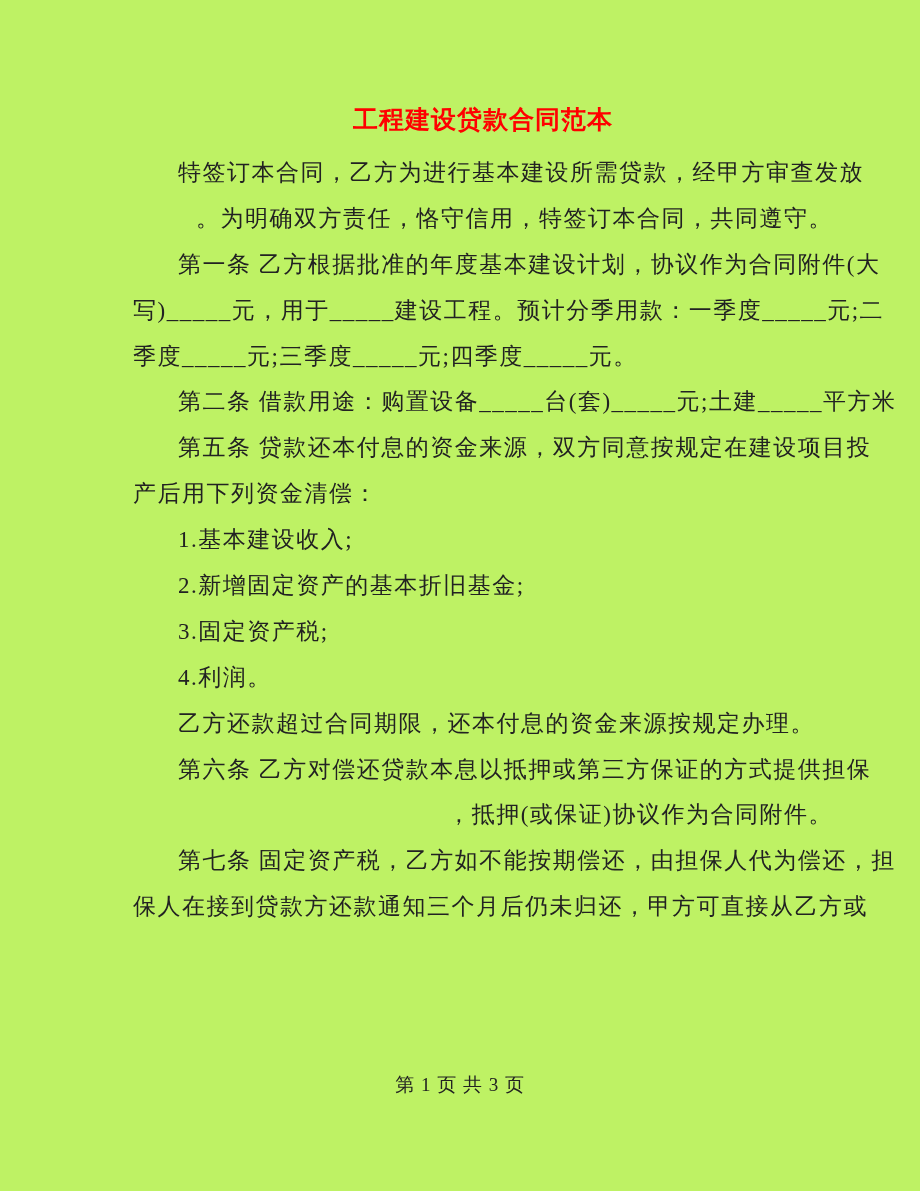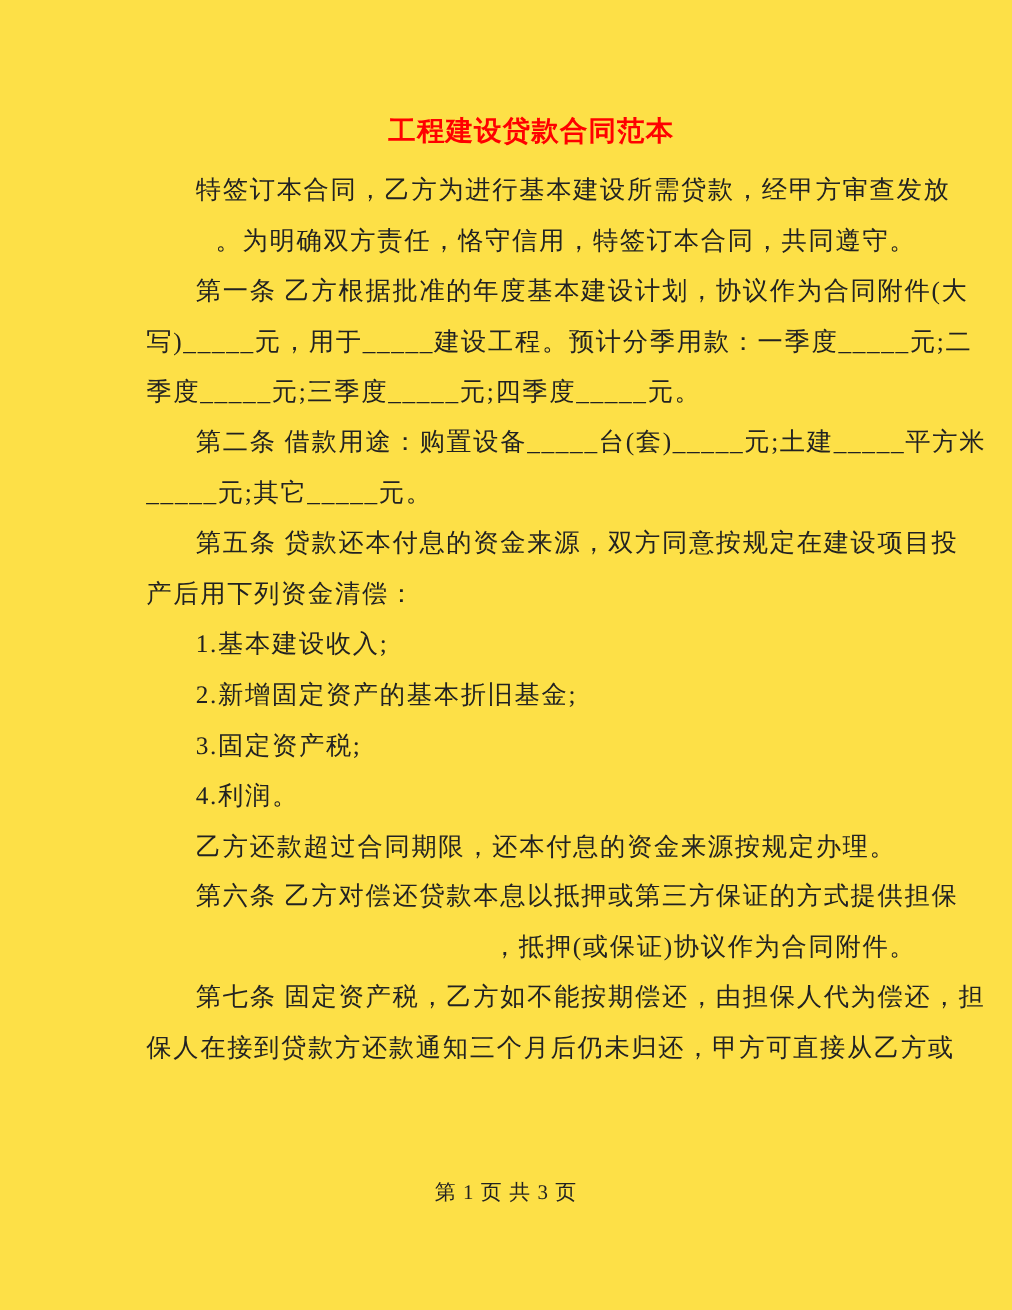--- a/index.html
+++ b/index.html
@@ -4,21 +4,21 @@
 <style>
   html, body {
     margin: 0;
     padding: 0;
     background: #ffffff;
   }
   .page {
     position: relative;
     width: 920px;
     height: 1191px;
-    background: #fde047;
+    background: #bef264;
     font-family: "Liberation Serif", "DejaVu Serif", serif;
     color: #222222;
     overflow: hidden;
   }
   .doc-title {
     position: absolute;
     top: 101px;
     left: 133px;
     width: 700px;
     text-align: center;
@@ -63,21 +63,20 @@
 
   <div class="doc-title" style="color: rgb(255, 0, 0);">工程建设贷款合同范本</div>
 
   <div class="doc-body">
     <div class="ln indent"><span class="b"></span><span>特签订本合同，乙方为进行基本建设所需贷款，经甲方审查发放</span></div>
     <div class="ln hang"><span class="b"></span><span>。为明确双方责任，恪守信用，特签订本合同，共同遵守。</span></div>
     <div class="ln indent"><span class="b">第一条</span><span> 乙方根据批准的年度基本建设计划，协议作为合同附件(大</span></div>
     <div class="ln"><span class="b"></span><span>写)_____元，用于_____建设工程。预计分季用款：一季度_____元;二</span></div>
     <div class="ln"><span class="b"></span><span>季度_____元;三季度_____元;四季度_____元。</span></div>
     <div class="ln indent"><span class="b">第二条</span><span> 借款用途：购置设备_____台(套)_____元;土建_____平方米</span></div>
-    <div class="ln"><span class="b"></span><span>_____元;其它_____元。</span></div>
     <div class="ln indent"><span class="b">第五条</span><span> 贷款还本付息的资金来源，双方同意按规定在建设项目投</span></div>
     <div class="ln"><span class="b"></span><span>产后用下列资金清偿：</span></div>
     <div class="ln indent"><span class="b">1.</span><span>基本建设收入;</span></div>
     <div class="ln indent"><span class="b">2.</span><span>新增固定资产的基本折旧基金;</span></div>
     <div class="ln indent"><span class="b">3.</span><span>固定资产税;</span></div>
     <div class="ln indent"><span class="b">4.</span><span>利润。</span></div>
     <div class="ln indent"><span class="b"></span><span>乙方还款超过合同期限，还本付息的资金来源按规定办理。</span></div>
     <div class="ln indent"><span class="b">第六条</span><span> 乙方对偿还贷款本息以抵押或第三方保证的方式提供担保</span></div>
     <div class="ln hang"><span class="b"></span><span>，抵押(或保证)协议作为合同附件。</span></div>
     <div class="ln indent"><span class="b">第七条</span><span> 固定资产税，乙方如不能按期偿还，由担保人代为偿还，担</span></div>

